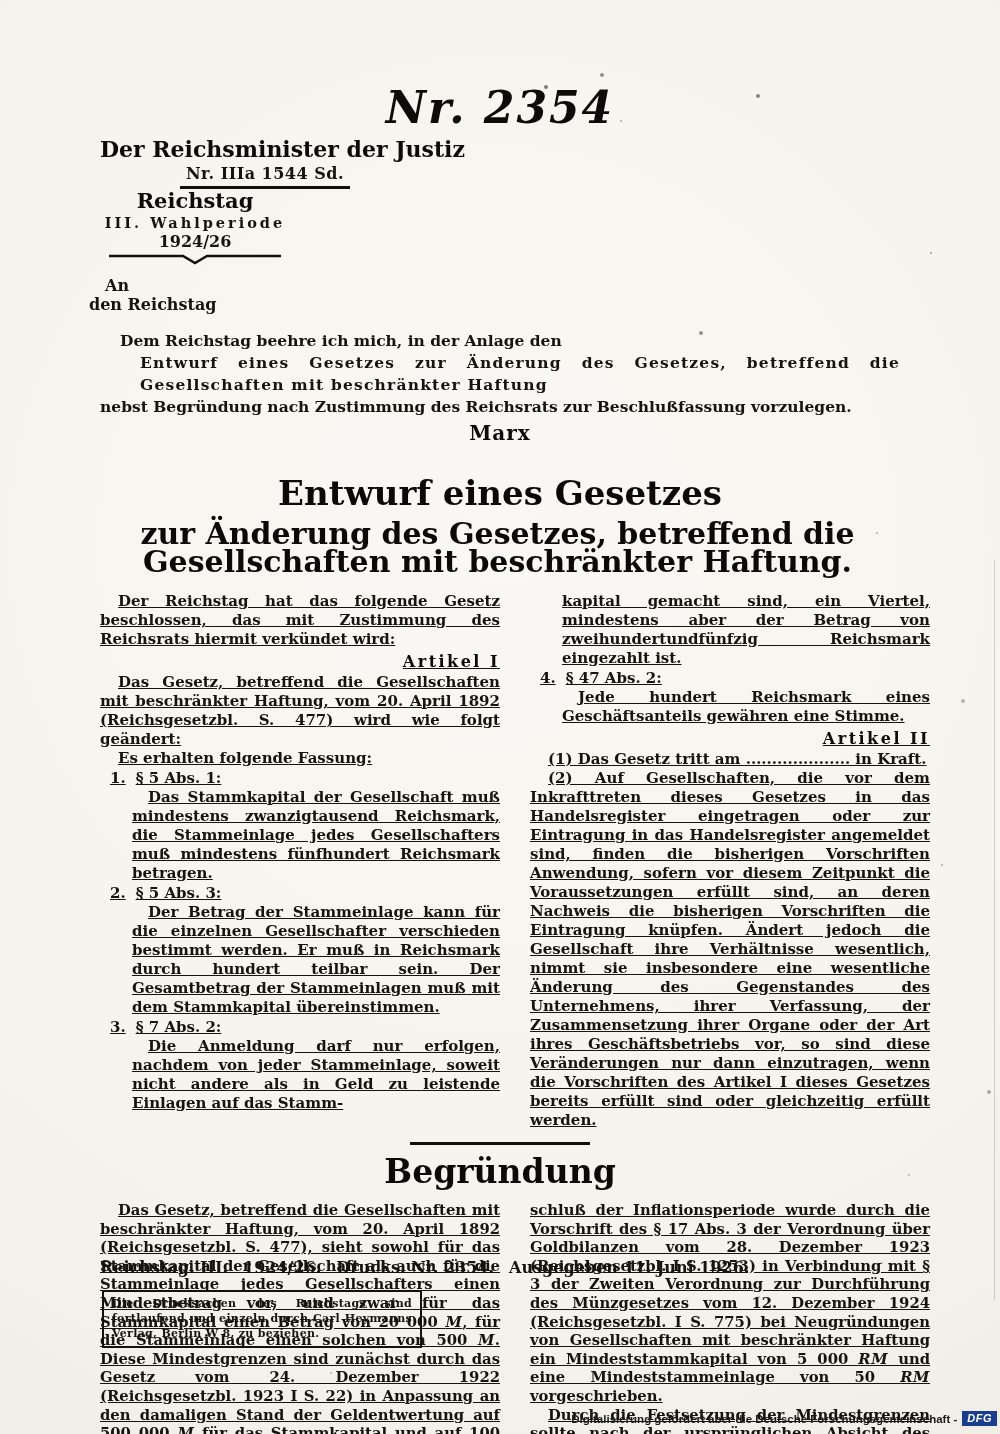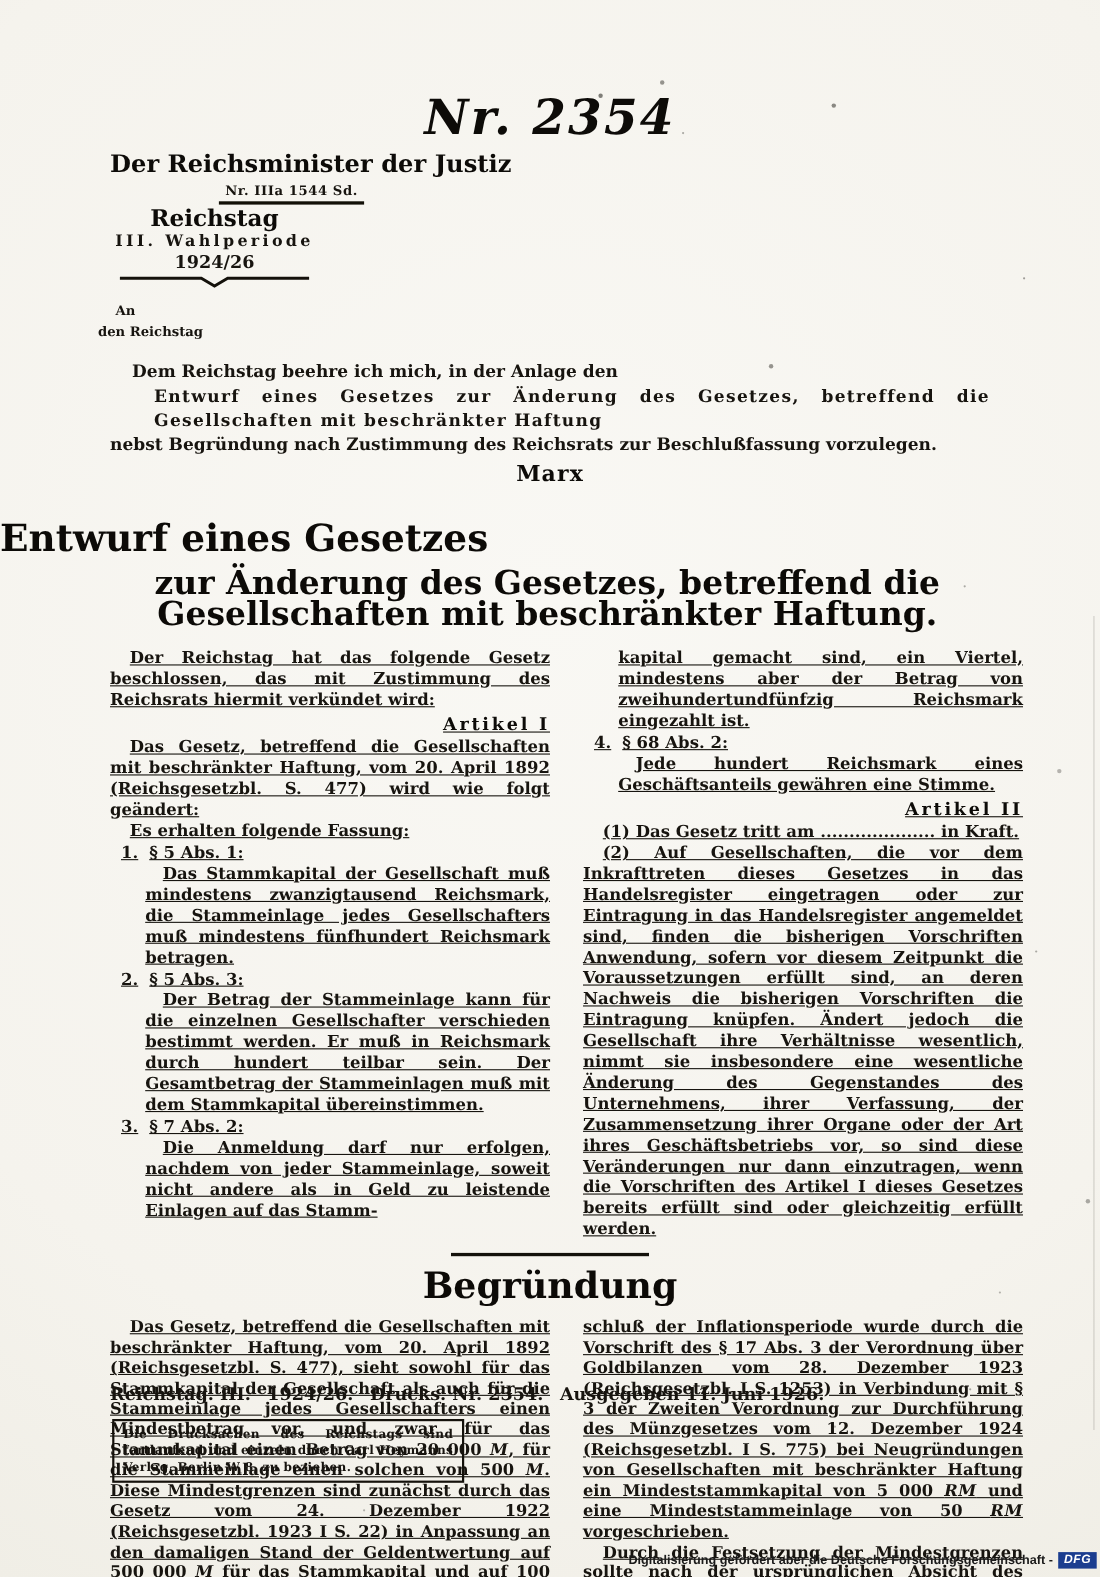--- a/index.html
+++ b/index.html
@@ -17,42 +17,42 @@
   .doc-number{
     margin-top:86px;text-align:center;
     font-size:44px;line-height:1;font-style:italic;letter-spacing:2px;
     color:#0d0b08;
   }
   .header-row{display:flex;margin:6px 100px 0 100px;flex-direction:column;}
   .sender{width:440px;}
   .sender-title{font-size:22px;line-height:26px;color:#0d0b08;}
   .sender-ref-wrap{text-align:center;width:330px;}
   .sender-ref{
-    display:inline-block;font-size:12px;letter-spacing:.5px;
+    display:inline-block;font-size:16px;letter-spacing:.5px;
     border-bottom:3px solid #121007;padding:2px 6px 3px 6px;text-align:center;
   }
   .spacer{flex:1;}
   .session{width:190px;text-align:center;margin-right:8px;}
   .session-name{font-size:21px;line-height:24px;color:#0d0b08;}
   .session-period{font-size:14.5px;letter-spacing:3px;line-height:19px;}
   .session-years{font-size:16px;line-height:20px;}
   .period-rule{display:block;margin:1px auto 0 auto;}
   
-  .address{margin:10px 0 0 105px;font-size:12px;line-height:19px;}
+  .address{margin:10px 0 0 105px;font-size:16px;line-height:19px;}
   .address .l2{margin-left:-16px;}
   .dateline{margin:-14px 125px 0 0;text-align:right;font-size:16.5px;}
   
   .letter{margin:16px 100px 0 100px;font-size:15.5px;line-height:21px;}
   .letter p{margin:0;}
   .intro{text-indent:20px;}
   .subject{margin:1px 0 0 40px !important;text-align:justify;letter-spacing:1.2px;line-height:22px;}
   .closing{text-indent:0;}
   .signature{margin-top:6px;text-align:center;font-size:20px;letter-spacing:1px;color:#0d0b08;}
   
-  .law-title{margin:30px 0 0 0;text-align:left;font-size:34px;line-height:38px;font-weight:700;color:#0c0a07;}
+  .law-title{margin:30px 0 0 0;text-align:center;font-size:34px;line-height:38px;font-weight:700;color:#0c0a07;}
   .law-subtitle{margin:8px 105px 0 100px;text-align:center;font-size:30px;line-height:28px;font-weight:700;color:#0c0a07;}
   
   .cols{display:flex;gap:30px;margin:16px 70px 0 100px;text-decoration:underline;}
   .col{flex:1;font-size:15px;line-height:19px;text-align:justify;}
   .col p{margin:0;}
   .p.indent{text-indent:18px;}
   .p.flush{text-indent:0;}
   .p.cont{margin-left:32px !important;}
   .colh{text-align:right;letter-spacing:2.5px;font-size:16px;margin:3px 0 2px 0;color:#0d0b08;}
   .item-head{margin-left:10px;margin-top:1px;}
@@ -152,21 +152,21 @@
         <p class="p indent">Es erhalten folgende Fassung:</p>
         <div class="item-head"><span class="num">1.</span><span>§ 5 Abs. 1:</span></div>
         <p class="p item-body">Das Stammkapital der Gesellschaft muß mindestens zwanzigtausend Reichsmark, die Stammeinlage jedes Gesellschafters muß mindestens fünfhundert Reichsmark betragen.</p>
         <div class="item-head"><span class="num">2.</span><span>§ 5 Abs. 3:</span></div>
         <p class="p item-body">Der Betrag der Stammeinlage kann für die einzelnen Gesellschafter verschieden bestimmt werden. Er muß in Reichsmark durch hundert teilbar sein. Der Gesamtbetrag der Stammeinlagen muß mit dem Stammkapital übereinstimmen.</p>
         <div class="item-head"><span class="num">3.</span><span>§ 7 Abs. 2:</span></div>
         <p class="p item-body">Die Anmeldung darf nur erfolgen, nachdem von jeder Stammeinlage, soweit nicht andere als in Geld zu leistende Einlagen auf das Stamm-</p>
       </div>
     <div class="col">
         <p class="p cont">kapital gemacht sind, ein Viertel, mindestens aber der Betrag von zweihundertundfünfzig Reichsmark eingezahlt ist.</p>
-        <div class="item-head"><span class="num">4.</span><span>§ 68 Abs. 2:</span></div>
+        <div class="item-head"><span class="num">4.</span><span>§ 47 Abs. 2:</span></div>
         <p class="p item-body">Jede hundert Reichsmark eines Geschäftsanteils gewähren eine Stimme.</p>
         <div class="colh">Artikel II</div>
         <p class="p indent">(1) Das Gesetz tritt am .................... in Kraft.</p>
         <p class="p indent">(2) Auf Gesellschaften, die vor dem Inkrafttreten dieses Gesetzes in das Handelsregister eingetragen oder zur Eintragung in das Handelsregister angemeldet sind, finden die bisherigen Vorschriften Anwendung, sofern vor diesem Zeitpunkt die Voraussetzungen erfüllt sind, an deren Nachweis die bisherigen Vorschriften die Eintragung knüpfen. Ändert jedoch die Gesellschaft ihre Verhältnisse wesentlich, nimmt sie insbesondere eine wesentliche Änderung des Gegenstandes des Unternehmens, ihrer Verfassung, der Zusammensetzung ihrer Organe oder der Art ihres Geschäftsbetriebs vor, so sind diese Veränderungen nur dann einzutragen, wenn die Vorschriften des Artikel I dieses Gesetzes bereits erfüllt sind oder gleichzeitig erfüllt werden.</p>
       </div>
   </div>
 
   <div class="section-rule"></div>
 
   <div class="reasons-title">Begründung</div>

